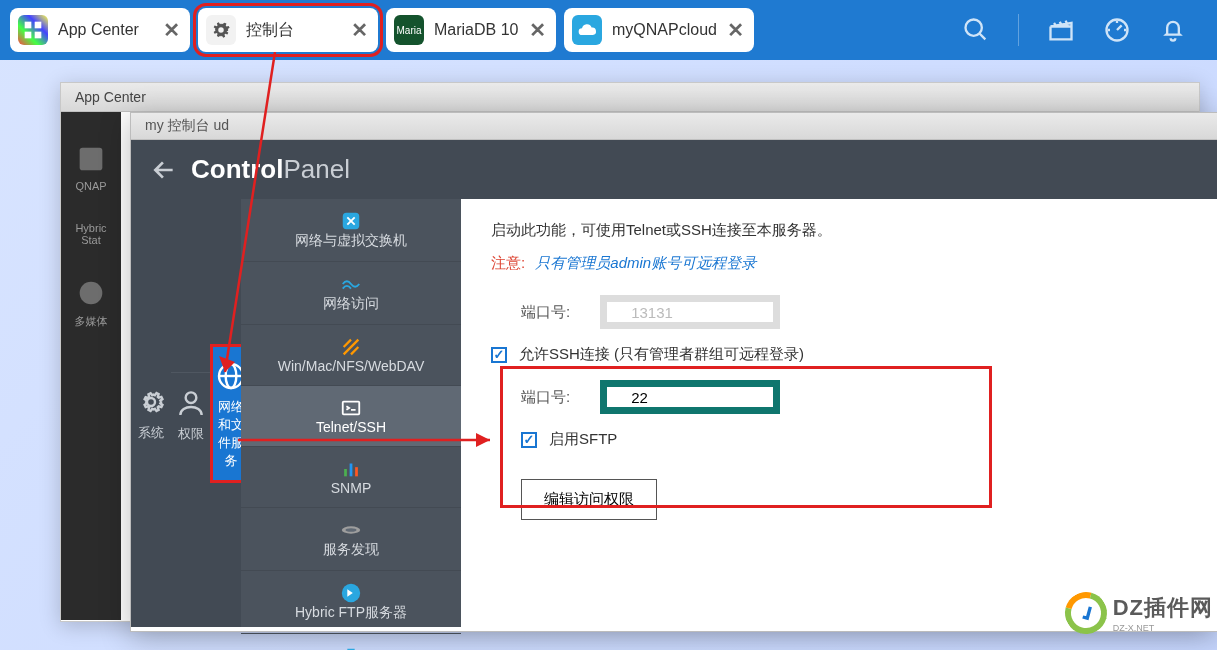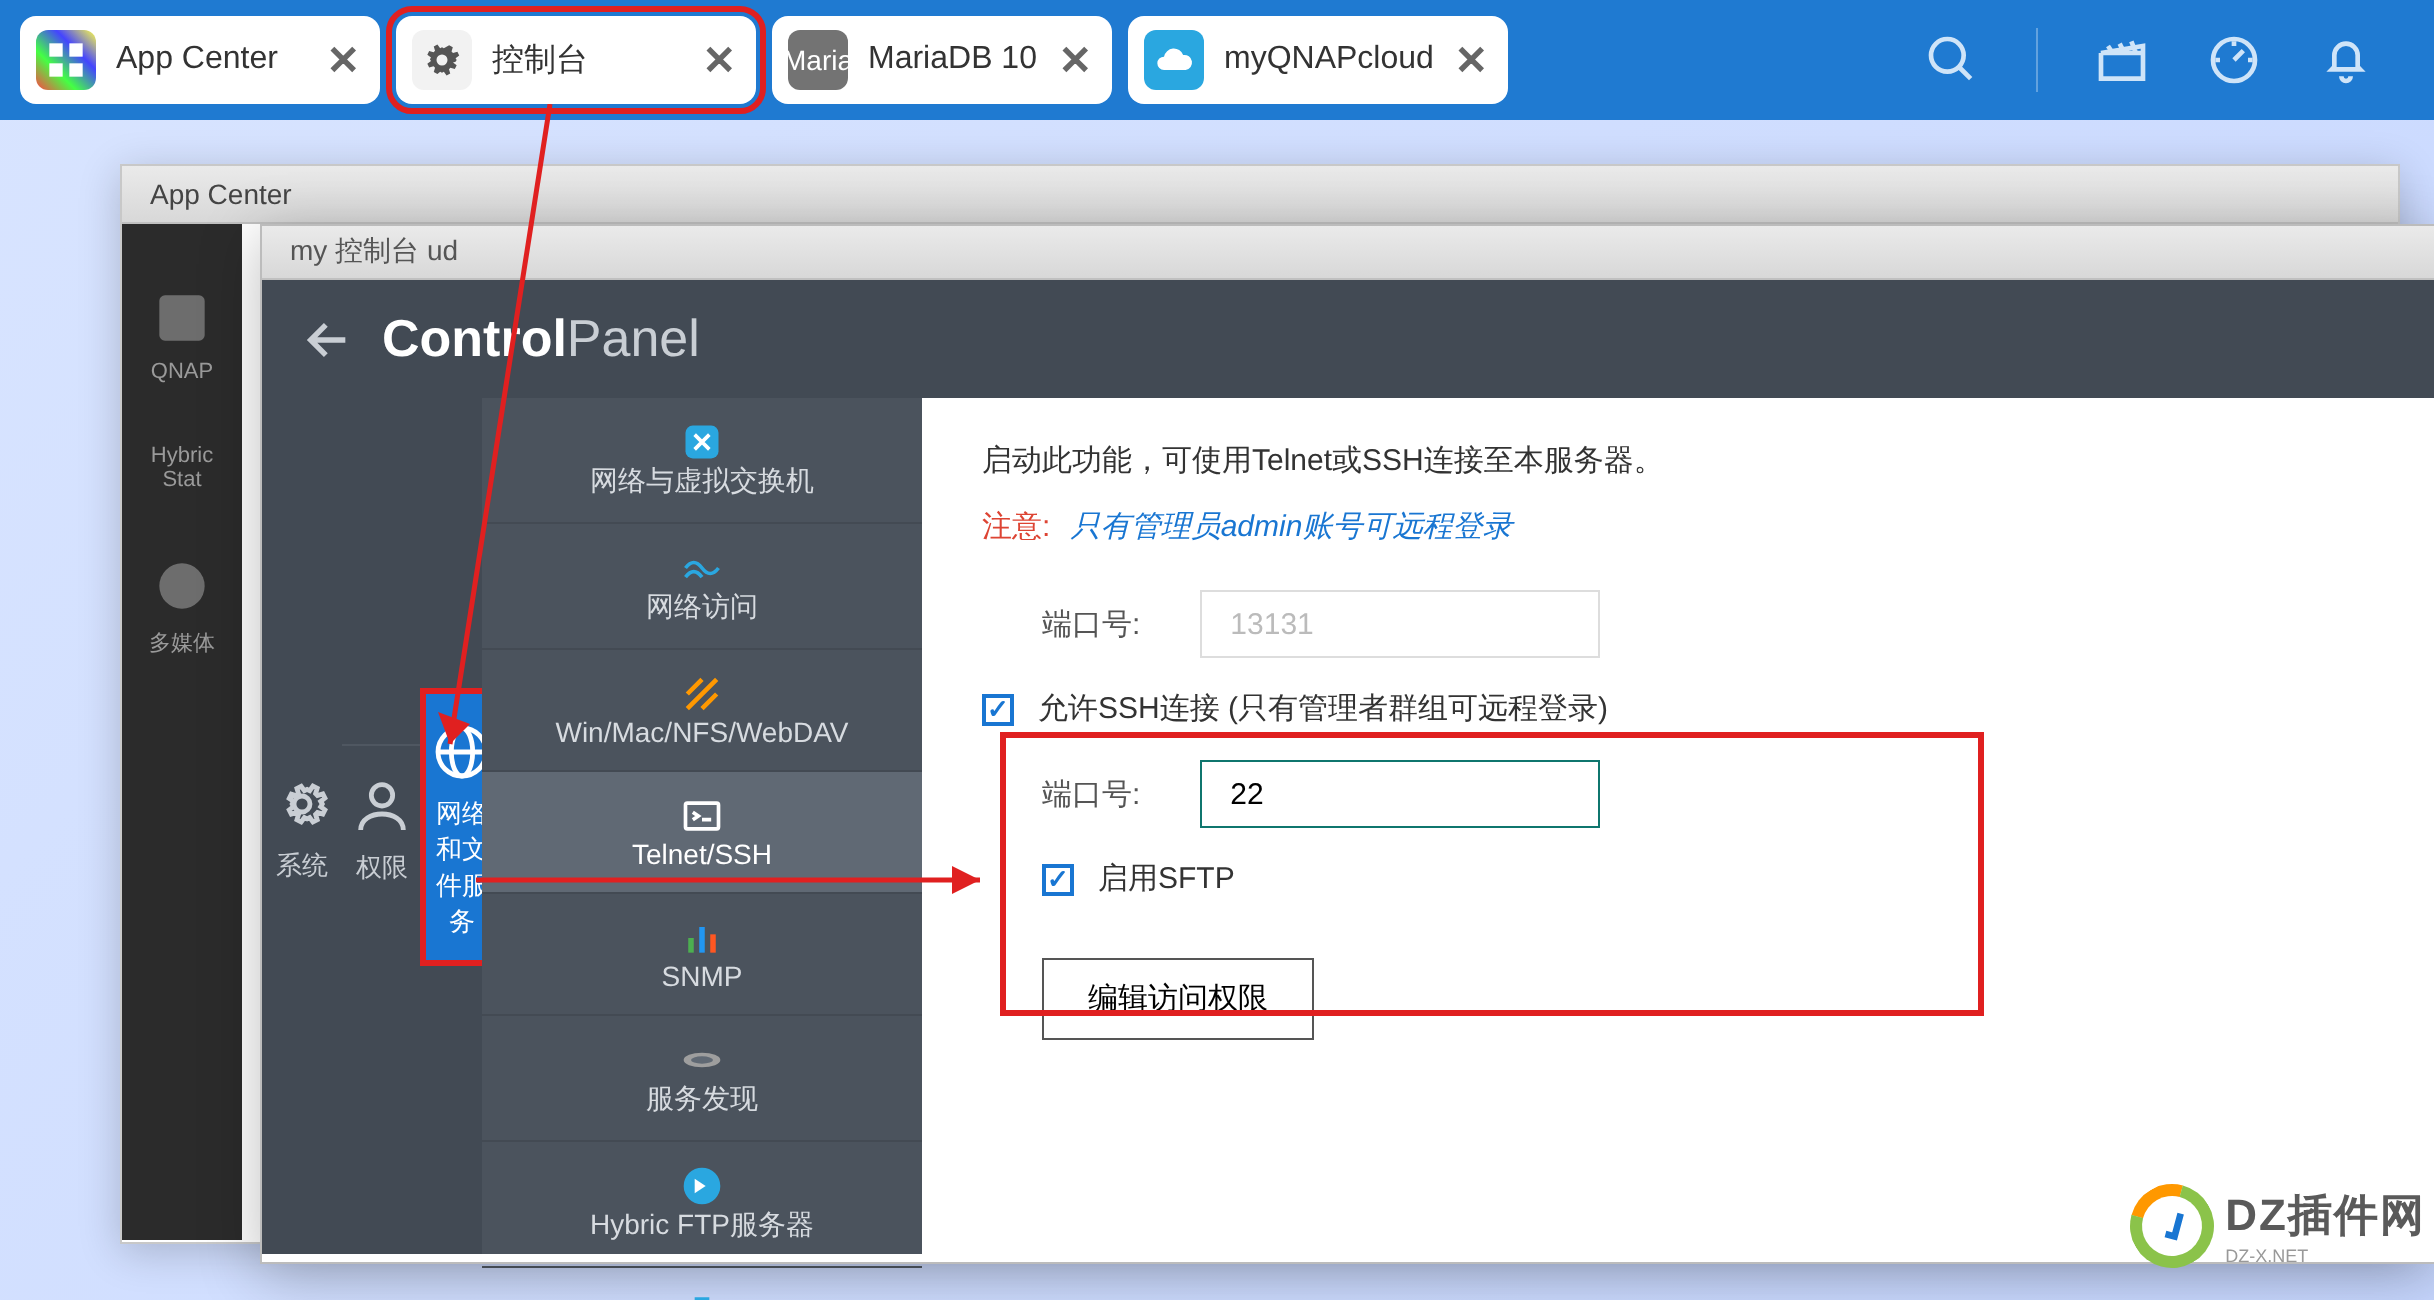--- a/index.html
+++ b/index.html
@@ -46,21 +46,21 @@
 .col3 .intro { margin-bottom: 14px; }
 .col3 .note { margin-bottom: 22px; }
 .col3 .note .red { color: #d43; font-weight: 500; margin-right: 6px; }
 .col3 .note .link { color: #1976d2; font-style: italic; }
 .col3 .field { display: flex; align-items: center; gap: 12px; margin-bottom: 16px; }
 .col3 .field .cb { width: 16px; height: 16px; border: 2px solid #1976d2; display: inline-flex; align-items: center; justify-content: center; color: #1976d2; font-size: 13px; font-weight: bold; }
 .col3 .field .cb.empty { border-color: #999; }
 .col3 .field .lbl { font-size: 15px; }
 .col3 .port-row { display: flex; align-items: center; gap: 30px; margin-left: 30px; margin-bottom: 16px; }
 .col3 .port-row .plbl { font-size: 15px; color: #555; }
-.col3 .port-row input { width: 200px; height: 34px; border: 1px solid #0f766e; padding: 0 14px; font-size: 15px; }
+.col3 .port-row input { width: 180px; height: 34px; border: 7px solid #0f766e; padding: 0 24px; font-size: 15px; }
 .col3 .port-row input.faded { color: #bbb; border-color: #ddd; }
 .col3 .btn { border: 1px solid #555; background: #fff; padding: 10px 22px; font-size: 15px; cursor: pointer; margin-left: 30px; margin-top: 14px; }
 
 .redbox1 { position: absolute; border: 3px solid #e02020; left: 500px; top: 366px; width: 492px; height: 142px; pointer-events: none; z-index: 5; }
 
 .arrow { position: absolute; pointer-events: none; z-index: 6; }
 
 .watermark { position: absolute; right: 4px; bottom: 16px; display: flex; align-items: center; gap: 6px; }
 .watermark .ring { width: 42px; height: 42px; border-radius: 50%; border: 6px solid #8bc34a; border-top-color: #ff9800; transform: rotate(-30deg); position: relative; }
 .watermark .text { font-size: 22px; font-weight: bold; color: #5a5a5a; letter-spacing: 1px; }
@@ -87,21 +87,21 @@
   <div class="tab highlight">
     <div class="icon-box" style="background:#f2f2f2;">
       <svg viewBox="0 0 24 24" width="22" height="22" fill="#555">
           <path d="M19.4 13l.6-1-.6-1 2-1.5-1-2-2.4.7-.8-.8.7-2.4-2-1L13 5.6l-1-.6-1 .6L9.5 3.6l-2 1 .7 2.4-.8.8L5 7.1l-1 2 2 1.5-.6 1 .6 1-2 1.5 1 2 2.4-.7.8.8-.7 2.4 2 1L11 18.4l1 .6 1-.6 1.5 2 2-1-.7-2.4.8-.8 2.4.7 1-2-2-1.5zM12 15a3 3 0 110-6 3 3 0 010 6z"></path>
         </svg>
     </div>
     <span class="label">控制台</span>
     <span class="close">✕</span>
   </div>
   <div class="tab" style="min-width:170px;">
-    <div class="icon-box" style="background:#737373;color:#fff;font-size:14px;">Maria</div>
+    <div class="icon-box" style="background:#14532d;color:#fff;font-size:10px;">Maria</div>
     <span class="label">MariaDB 10</span>
     <span class="close">✕</span>
   </div>
   <div class="tab" style="min-width:190px;">
     <div class="icon-box" style="background:#2aa7e0;">
       <svg viewBox="0 0 24 24" width="20" height="20" fill="#fff">
           <path d="M19 18H6a4 4 0 010-8 6 6 0 0111.5-1A4.5 4.5 0 0119 18z"></path>
         </svg>
     </div>
     <span class="label">myQNAPcloud</span>

